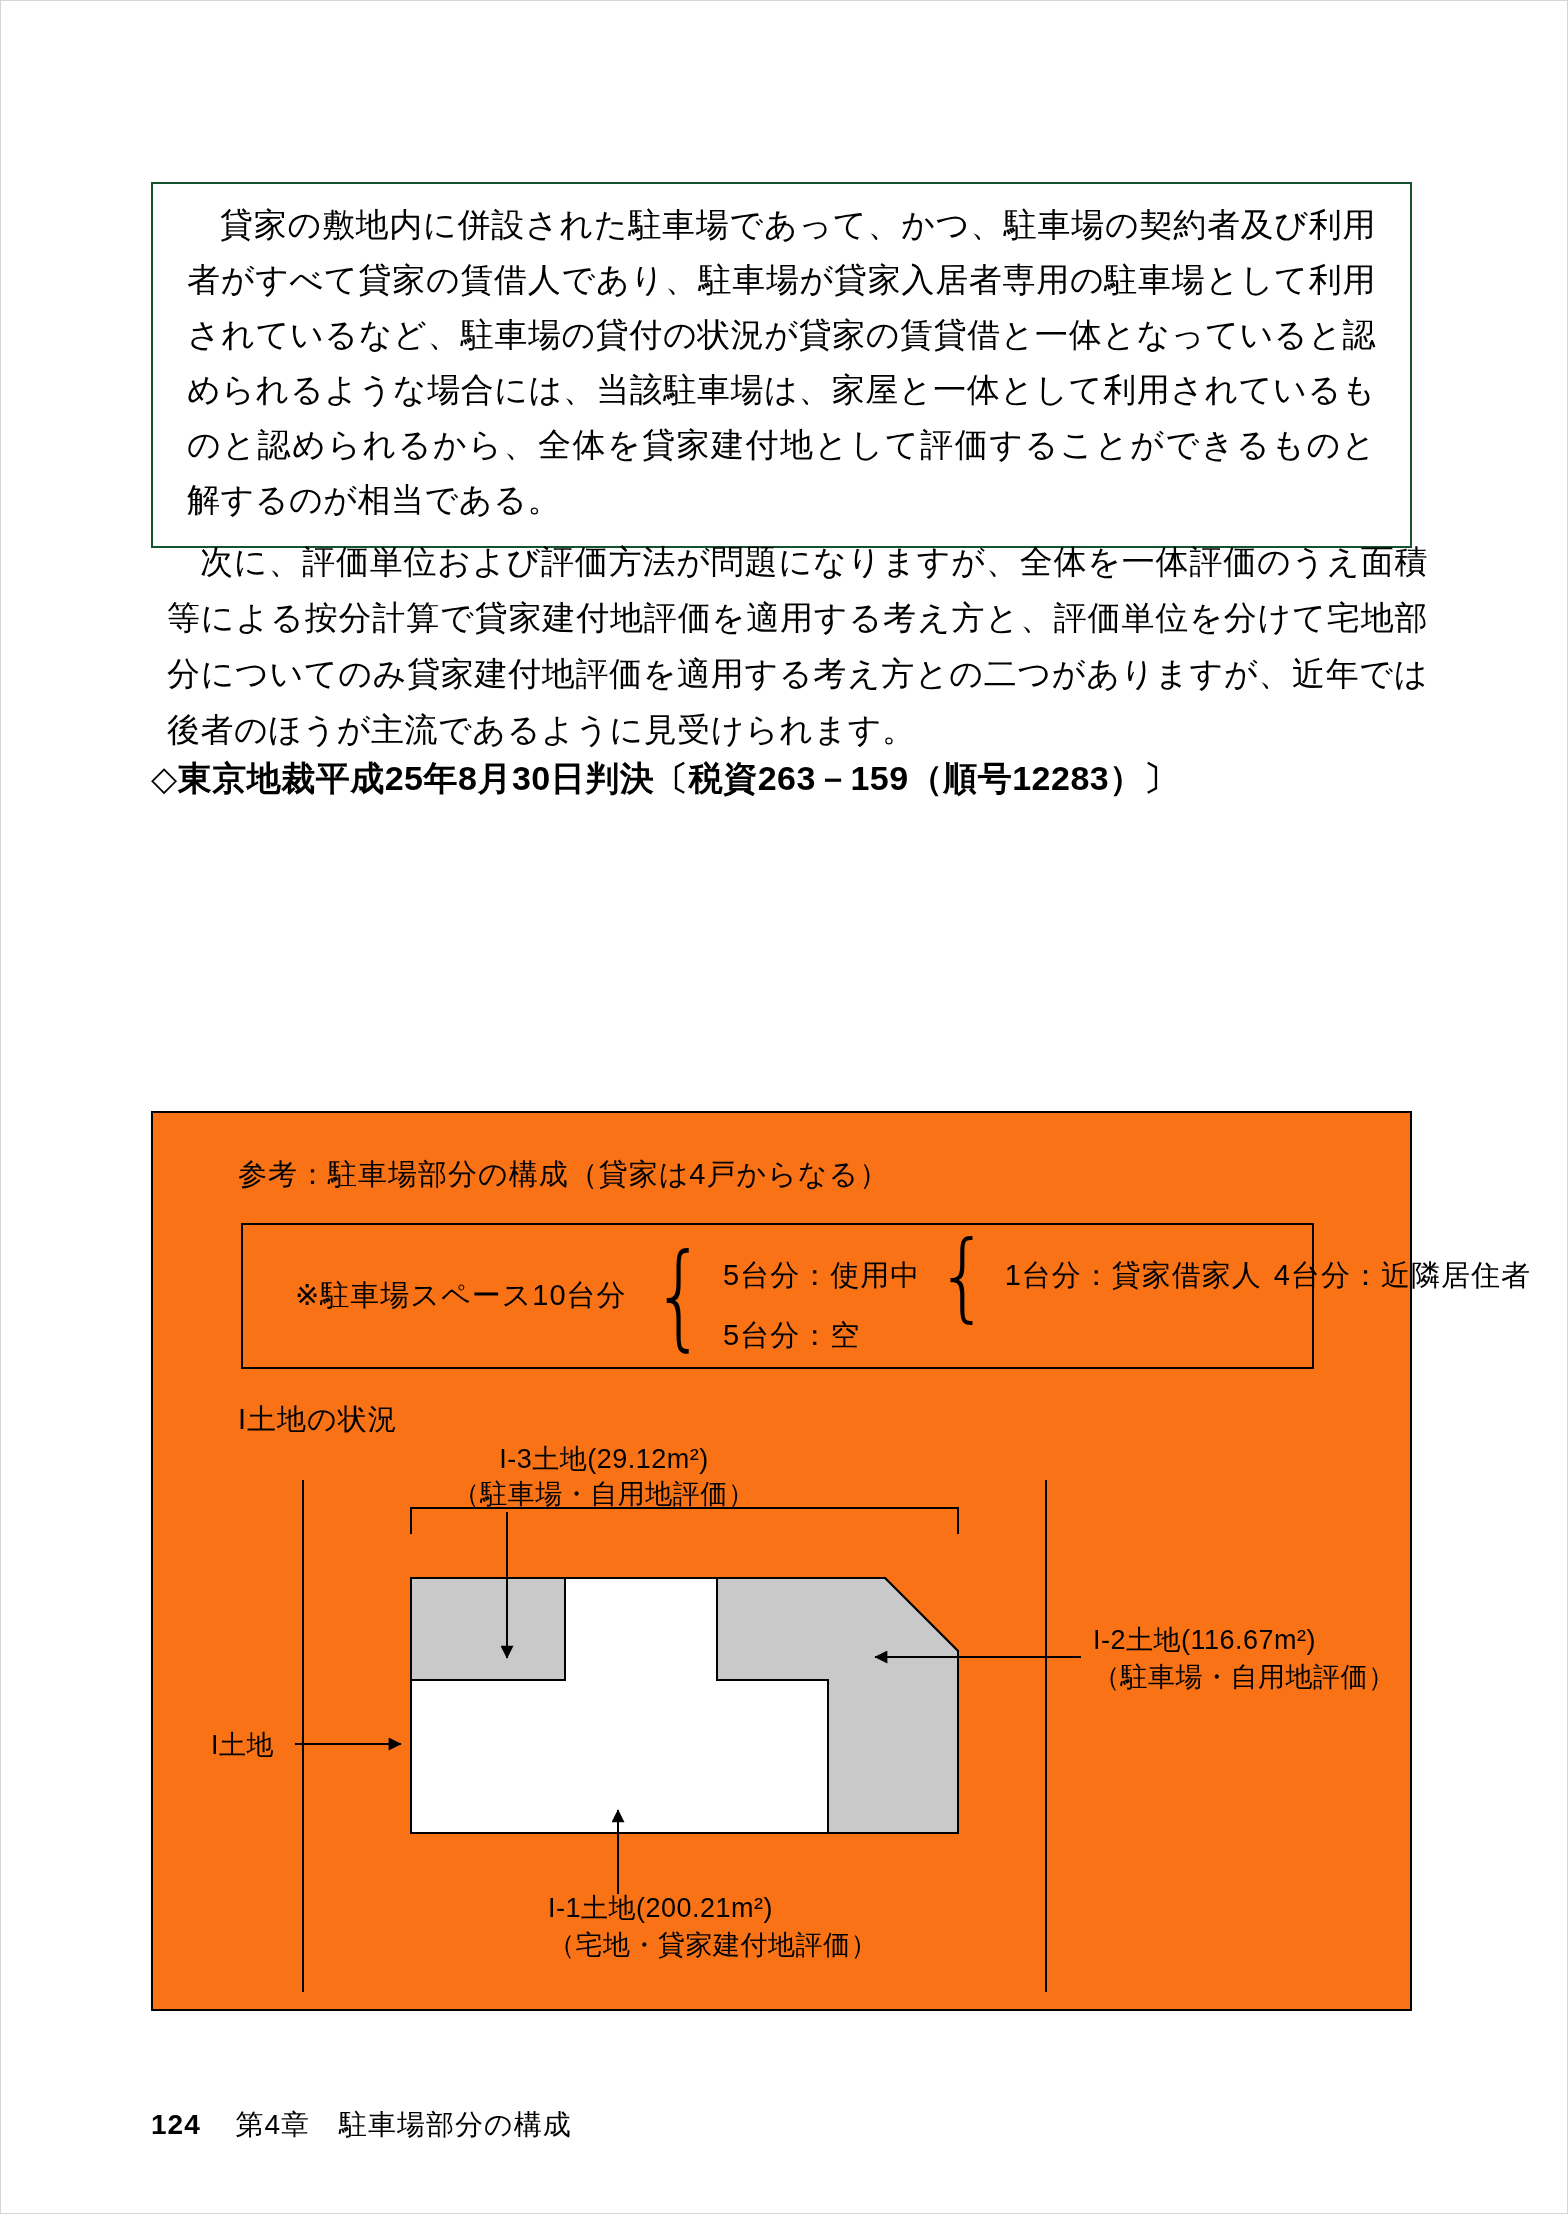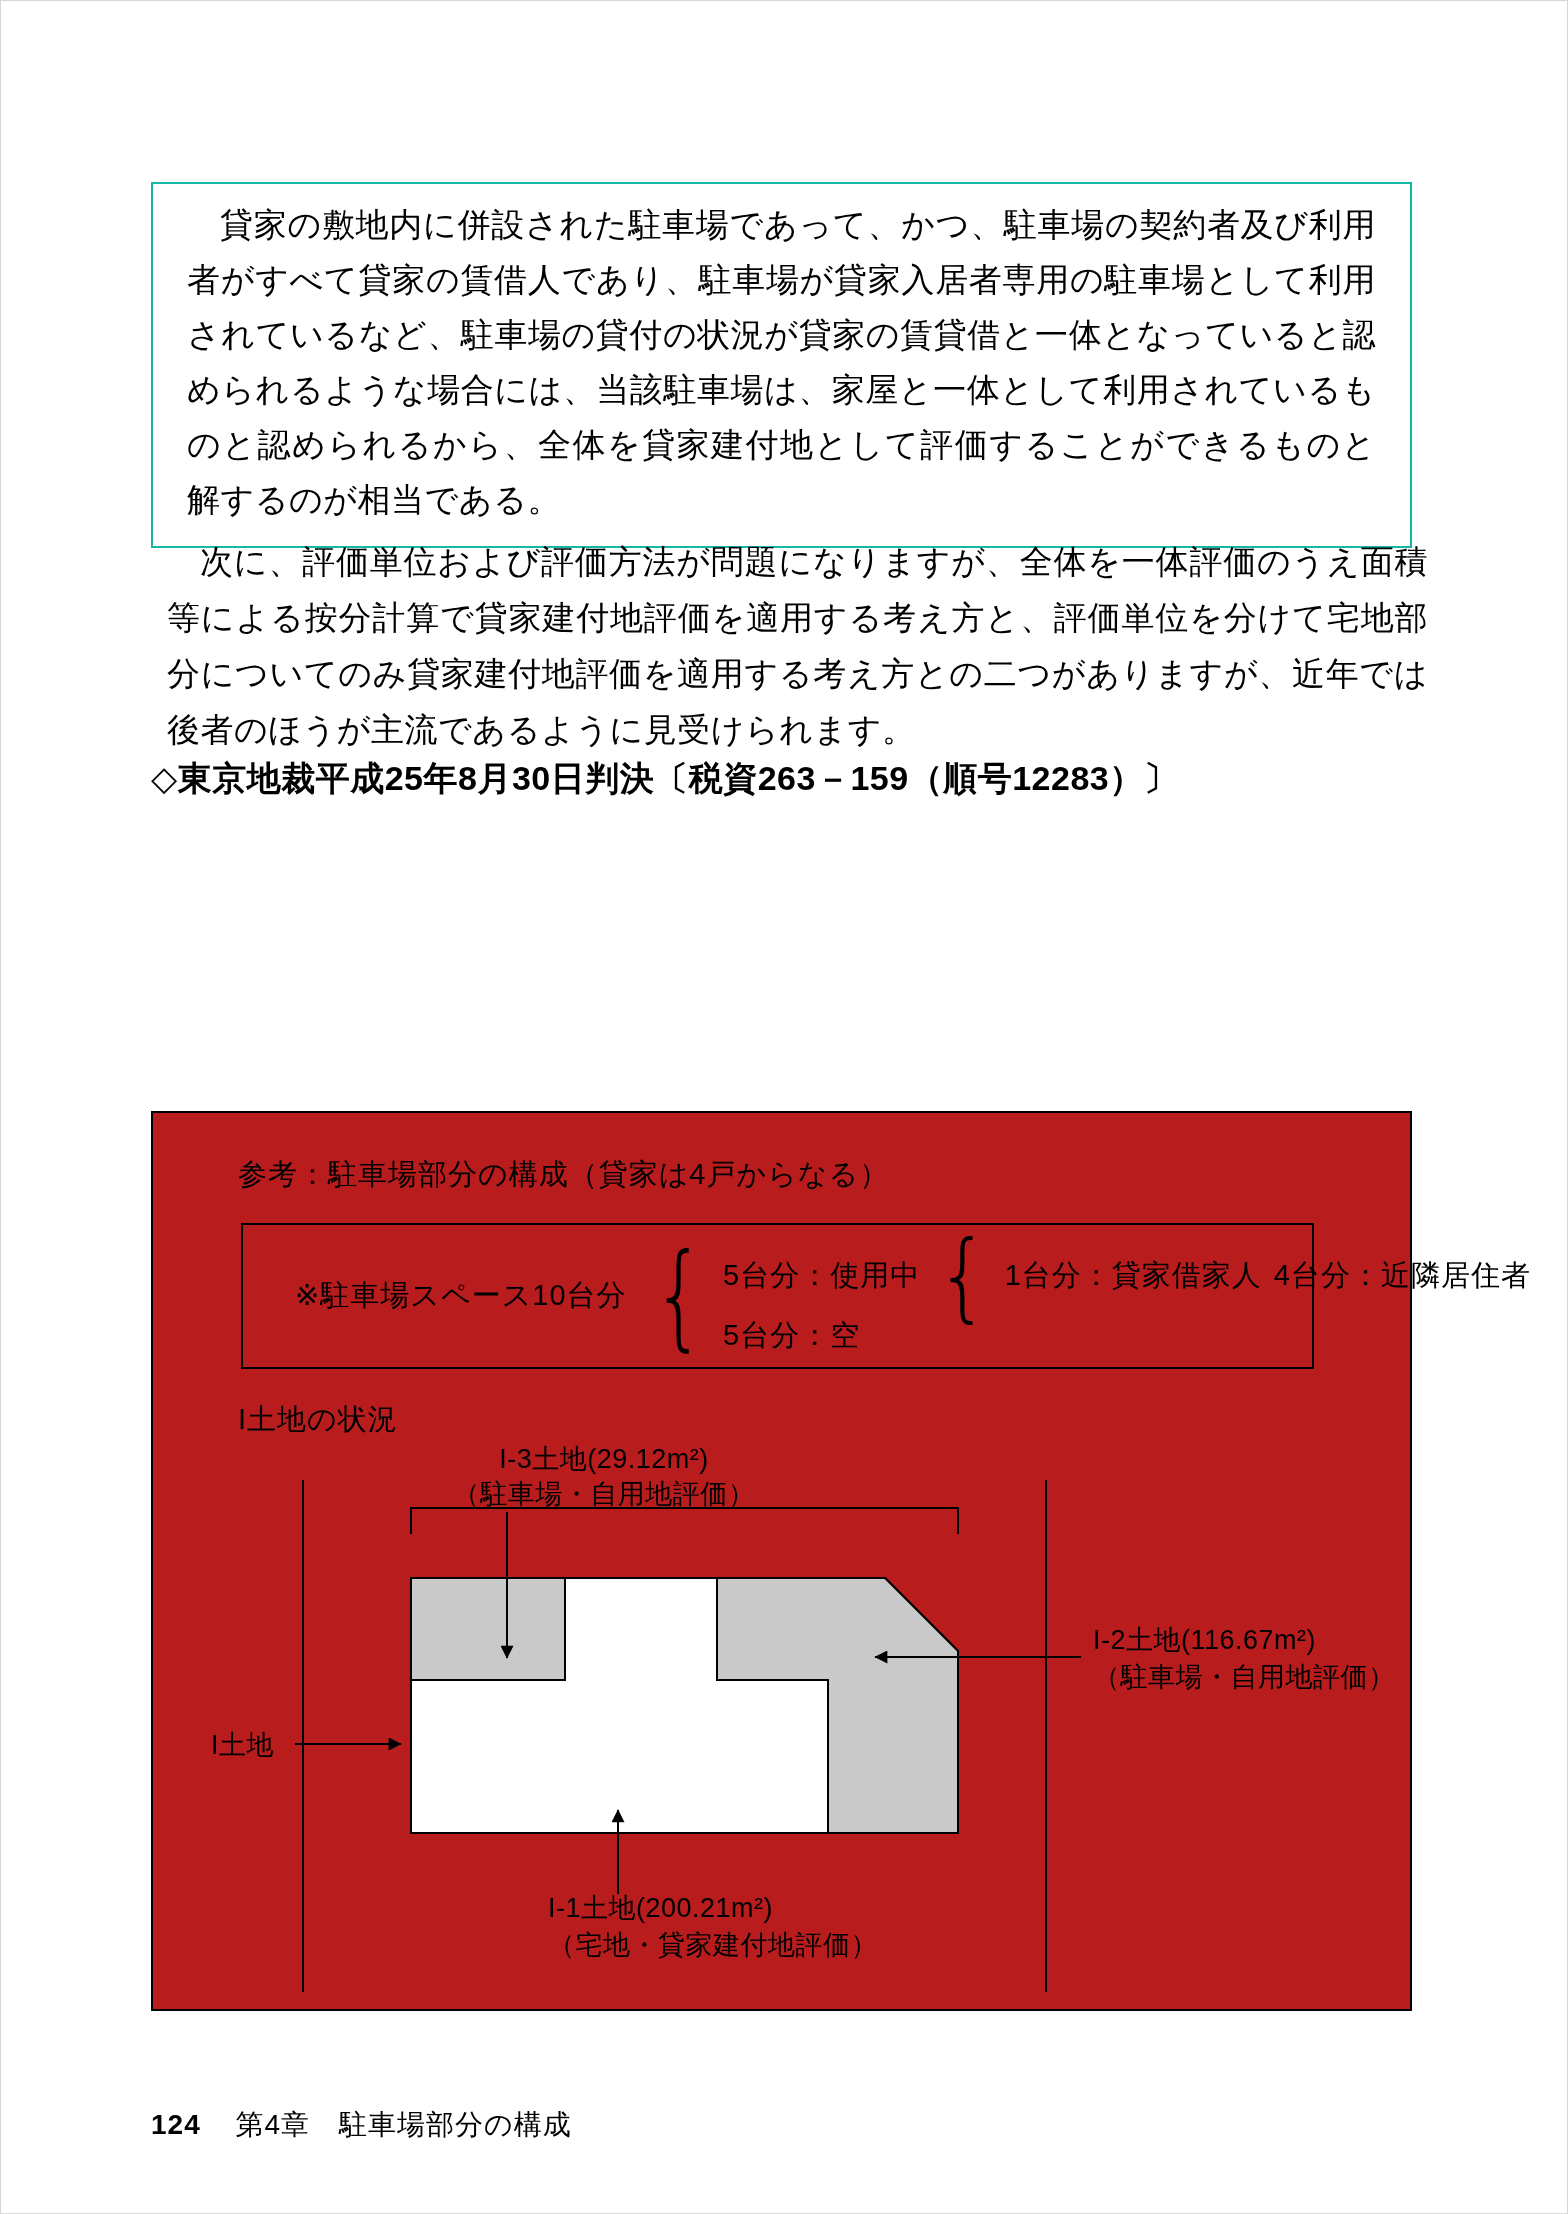--- a/index.html
+++ b/index.html
@@ -7,41 +7,41 @@
     width:1568px;height:2214px;background:#ffffff;color:#000;
     font-family:"Liberation Serif","DejaVu Serif",serif;
     position:relative;overflow:hidden;
   }
   *{box-sizing:border-box;}
   .page{position:absolute;inset:0;box-shadow:inset 0 0 0 1px #d6d6d6;}
   .gothic{font-family:"Liberation Sans","DejaVu Sans",sans-serif;}
 
   .quote-box{
     position:absolute;left:151px;top:182px;width:1261px;
-    border:2px solid #14b8a6;padding:14px 34px 18px 34px;
+    border:2px solid #14532d;padding:14px 34px 18px 34px;
   }
   .quote-box p{
     margin:0;font-size:33px;line-height:55px;text-indent:1em;
     text-align:justify;letter-spacing:0.5px;
   }
   .body-para{
     position:absolute;left:151px;width:1261px;margin:16px;
     font-size:33px;line-height:56px;text-indent:1em;
     text-align:justify;letter-spacing:0.5px;
   }
   .p1{top:518px;}
   .p2{top:824px;}
   .judgment-heading{
     position:absolute;left:151px;top:756px;margin:0;
     font-size:34px;font-weight:bold;letter-spacing:0.5px;
   }
 
   .figure-box{
     position:absolute;left:151px;top:1111px;width:1261px;height:900px;
-    border:2px solid #000;background:#b91c1c;
+    border:2px solid #000;background:#f97316;
   }
   .fig-caption{
     position:absolute;left:85px;top:42px;font-size:29px;letter-spacing:1px;
   }
   .parking-box{
     position:absolute;left:88px;top:110px;width:1073px;height:146px;
     border:2px solid #000;display:flex;align-items:center;
     padding-left:52px;font-size:29px;letter-spacing:1px;
   }
   .pk-total{margin-right:26px;white-space:nowrap;}

